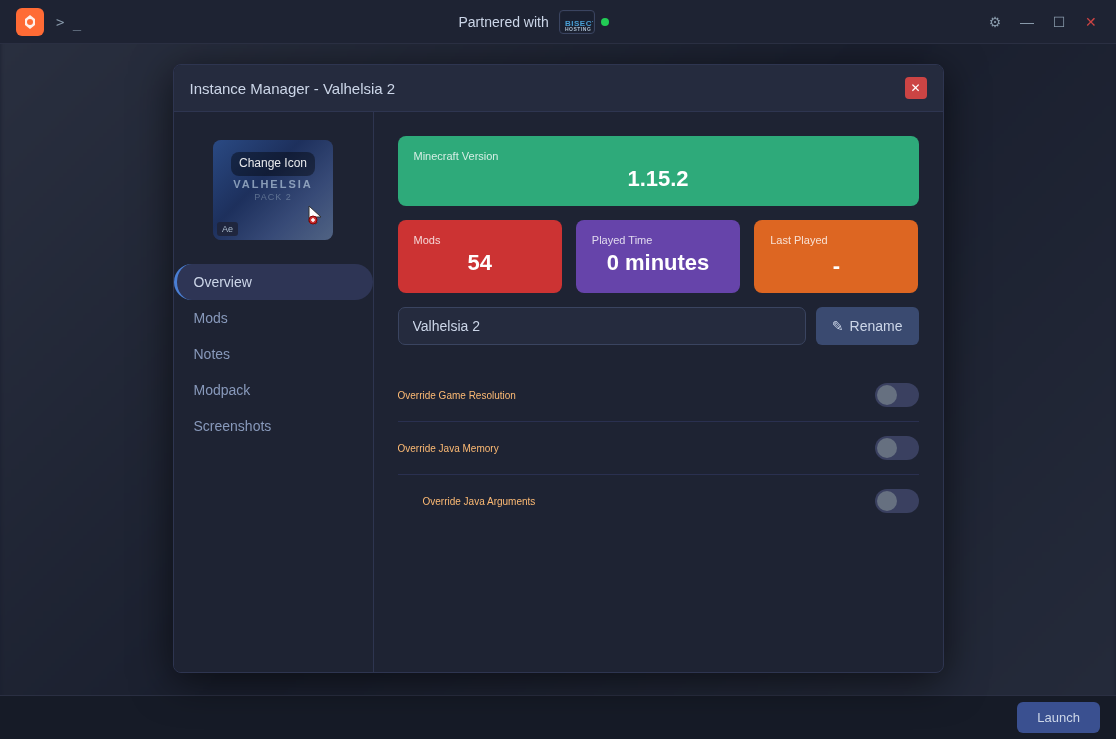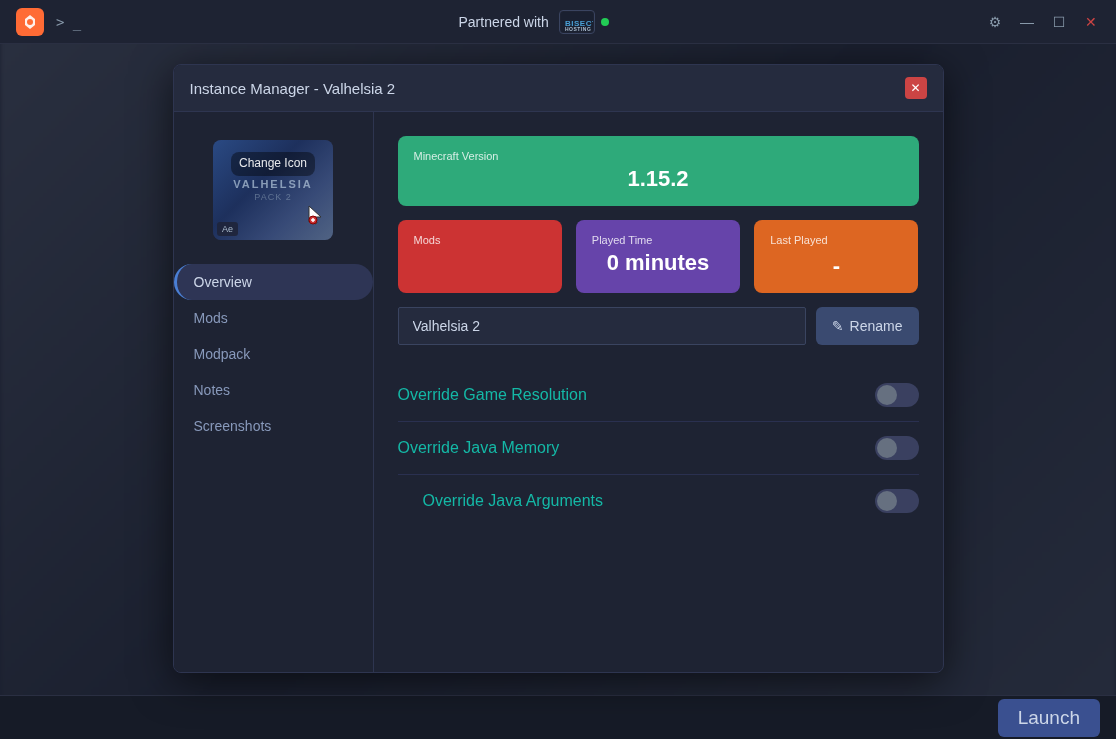--- a/index.html
+++ b/index.html
@@ -286,21 +286,21 @@
     .rename-row {
       display: flex;
       gap: 10px;
       margin-bottom: 24px;
       margin-top: 10px;
     }
     .rename-input {
       flex: 1;
       background: #252b3e;
       border: 1px solid #3a4460;
-      border-radius: 2px;
+      border-radius: 7px;
       color: #ccd6e8;
       font-size: 14px;
       padding: 10px 14px;
       outline: none;
     }
     .rename-btn {
       background: #3a4a70;
       color: #ccd6e8;
       border: none;
       border-radius: 6px;
@@ -316,22 +316,22 @@
     
     .toggle-row {
       display: flex;
       align-items: center;
       justify-content: space-between;
       padding: 14px 0;
       border-bottom: 1px solid #2a3050;
     }
     .toggle-row:last-child { border-bottom: none; margin-left: 25px; }
     .toggle-label {
-      color: #14b8a6;
-      font-size: 16px;
+      color: #fdba74;
+      font-size: 10px;
     }
     .toggle-switch {
       width: 44px;
       height: 24px;
       background: #3a4060;
       border-radius: 12px;
       position: relative;
       cursor: pointer;
     }
     .toggle-switch.off { background: #3a4060; }
@@ -366,21 +366,21 @@
       justify-content: flex-end;
       padding: 0 16px;
       z-index: 4;
     }
     .launch-btn {
       background: #3a5090;
       color: #ccd6e8;
       border: none;
       border-radius: 6px;
       padding: 8px 20px;
-      font-size: 19px;
+      font-size: 13px;
       cursor: pointer;
     }
 
     
     .cursor-svg {
       width: 20px;
       height: 24px;
     }
   </style>
 </head>
@@ -458,42 +458,43 @@
         </div>
       </div>
 
       <div class="sidebar-nav-item active">
         <span>Overview</span>
       </div>
       <div class="sidebar-nav-item">
         <span>Mods</span>
       </div>
       <div class="sidebar-nav-item">
+        <span>Notes</span>
+      </div>
+      <div class="sidebar-nav-item">
         <span>Modpack</span>
-      </div>
-      <div class="sidebar-nav-item">
-        <span>Notes</span>
       </div>
       <div class="sidebar-nav-item">
         <span>Screenshots</span>
       </div>
     </div>
 
     <div class="main-content">
 
       <div class="stats-row">
         <div class="stat-card green">
           <span class="stat-label">Minecraft Version</span>
           <span class="stat-value">1.15.2</span>
         </div>
       </div>
 
       <div class="stats-row">
         <div class="stat-card red">
           <span class="stat-label">Mods</span>
+          <span class="stat-value">54</span>
         </div>
         <div class="stat-card purple">
           <span class="stat-label">Played Time</span>
           <span class="stat-value">0 minutes</span>
         </div>
         <div class="stat-card orange2">
           <span class="stat-label">Last Played</span>
           <span class="stat-value">-</span>
         </div>
       </div>

